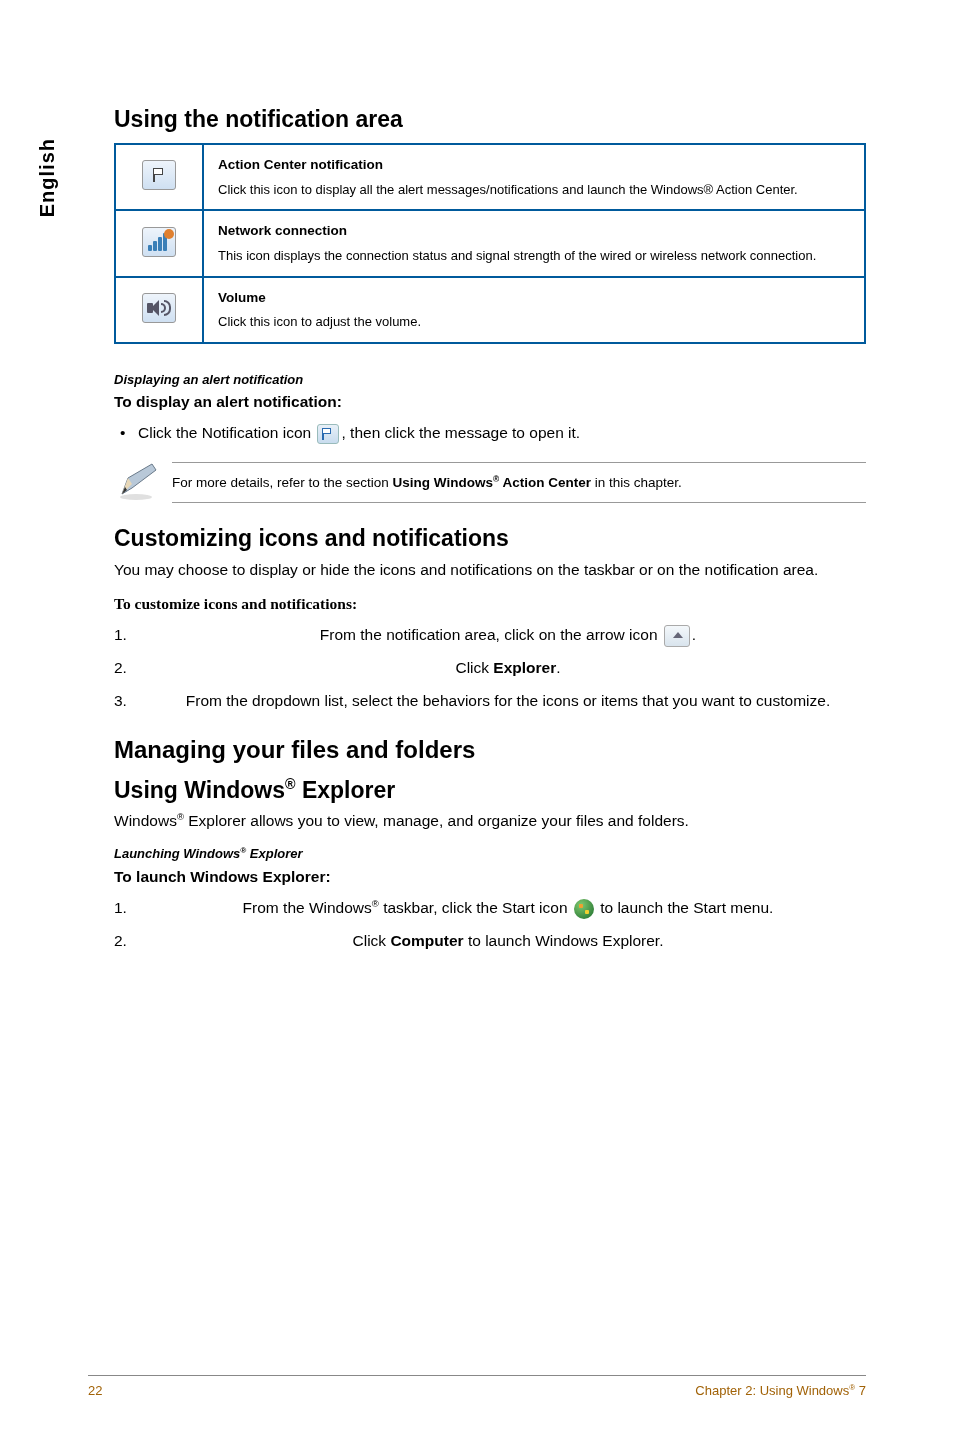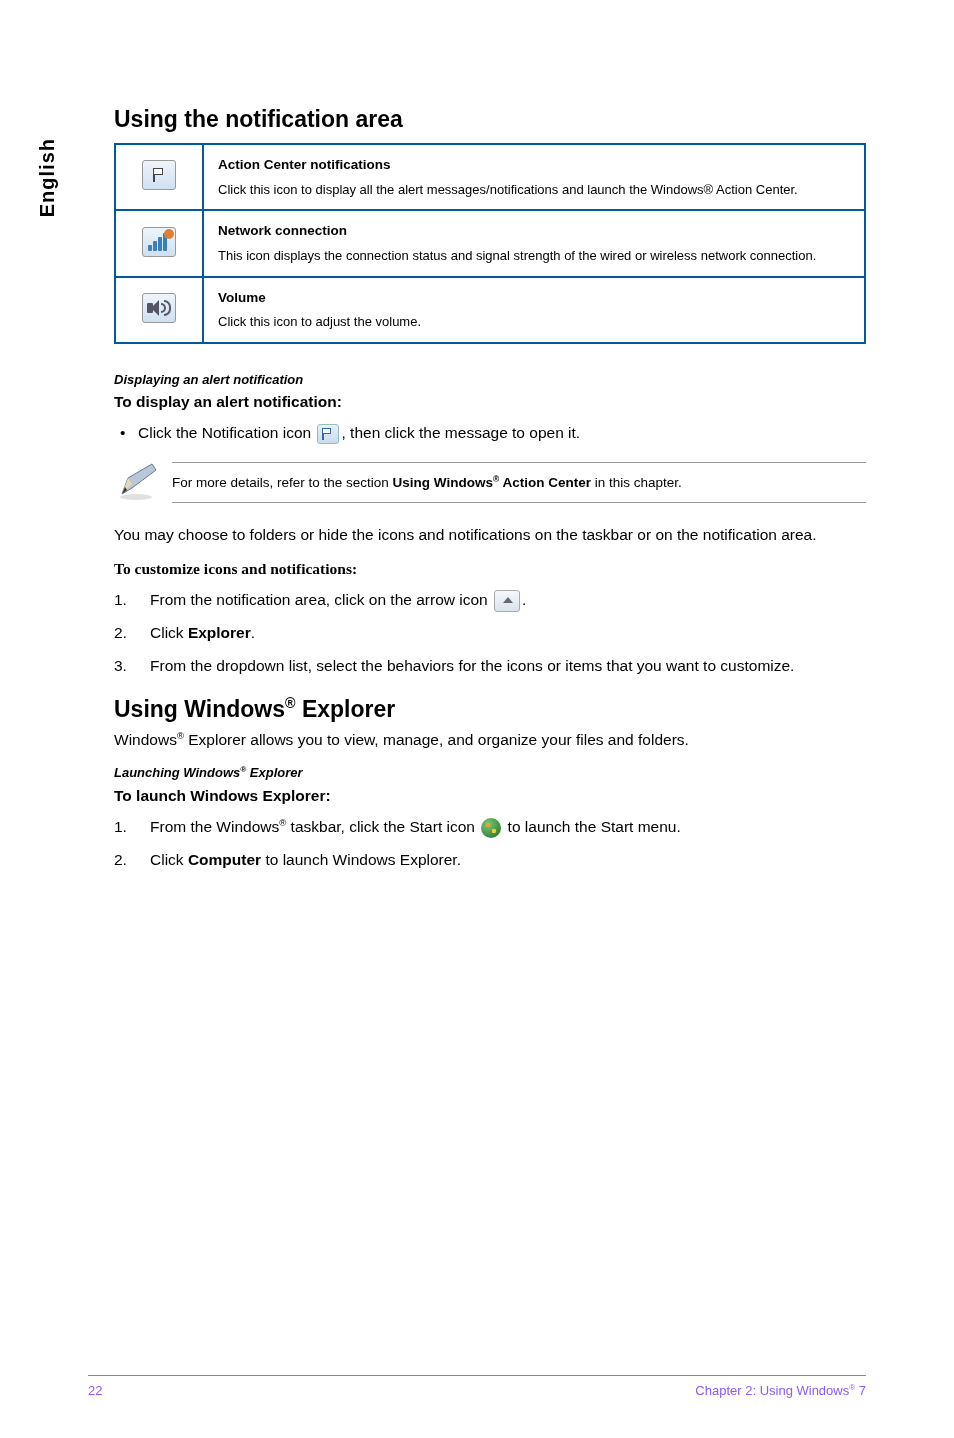--- a/index.html
+++ b/index.html
@@ -22,21 +22,21 @@
     h2.big { font-size: 24px; font-weight: bold; margin-top: 22px; margin-bottom: 10px; }
     p.body { font-size: 15.5px; line-height: 1.35; margin-bottom: 14px; }
     p.sub { font-size: 15.5px; font-weight: bold; margin-top: 4px; margin-bottom: 10px; }
     p.subh3 { font-size: 13px; font-weight: bold; margin-top: 10px; margin-bottom: 6px; font-style: italic; }
     ul.bul { list-style: none; padding-left: 24px; margin-bottom: 16px; }
     ul.bul li { font-size: 15.5px; line-height: 1.6; position: relative; }
     ul.bul li::before { content: "•"; position: absolute; left: -18px; top: 0; }
     ol.num { list-style: none; padding-left: 0; margin-bottom: 16px; }
     ol.num li { font-size: 15.5px; line-height: 1.6; margin-bottom: 8px; display: flex; }
     ol.num li .n { width: 36px; flex-shrink: 0; }
-    ol.num li .t { flex: 1; }
+    ol.num li .t { flex: 1; text-align: center; }
     .tbl { width: 100%; border: 2px solid #005a9c; border-collapse: collapse; margin: 10px 0 28px 0; }
     .tbl td { border: 2px solid #005a9c; vertical-align: middle; }
     .tbl td.icon-cell { width: 88px; text-align: center; padding: 10px 8px; }
     .tbl td.text-cell { padding: 10px 14px; font-size: 13px; line-height: 1.45; }
     .tbl td.text-cell .ttl { font-weight: bold; font-size: 13.5px; display: block; margin-bottom: 6px; }
     .icon-box {
       display: inline-block; width: 34px; height: 30px; border: 1px solid #999; border-radius: 3px;
       background: linear-gradient(#eef4fb, #cfe0f2); position: relative;
     }
     .flag { width: 14px; height: 14px; position: absolute; left: 8px; top: 6px; }
@@ -58,21 +58,21 @@
     .arrow-icon::after{content:"";position:absolute;left:8px;top:6px;width:0;height:0;border-left:5px solid transparent;border-right:5px solid transparent;border-bottom:6px solid #667;}
     .start-icon { display:inline-block; vertical-align:middle; width:20px; height:20px; border-radius:50%; background:radial-gradient(circle at 35% 30%, #7fc96f, #1a6b2a); position:relative; margin:0 2px;}
     .start-icon::before{content:"";position:absolute;left:5px;top:5px;width:4px;height:4px;background:#f0a030;border-radius:1px;}
     .start-icon::after{content:"";position:absolute;left:11px;top:11px;width:4px;height:4px;background:#f0d030;border-radius:1px;}
     .note-row { display:flex; align-items:flex-start; margin: 10px 0 22px 0; }
     .pencil { width:50px; height:44px; flex-shrink:0; margin-right:8px; margin-top: -4px; }
     .note-text { flex:1; font-size:13.5px; border-top:1px solid #999; border-bottom:1px solid #999; padding:10px 0; line-height:1.4; }
     sup.r { font-size: 0.62em; vertical-align: super; }
     .footer { position:absolute; bottom:40px; left:0; width:100%; padding:0 88px; }
     .footer-line { border-top:1px solid #888; height:8px; }
-    .footer-row { display:flex; justify-content:space-between; font-size:13px; color:#8b5cf6; }
+    .footer-row { display:flex; justify-content:space-between; font-size:13px; color:#a16207; }
   </style>
 </head>
 <body>
 
 <div class="page">
   <div class="side-tab">English</div>
 
   <div class="content">
 
     <h2 class="subhead">Using the notification area</h2>
@@ -82,21 +82,21 @@
           <tr>
         <td class="icon-cell">
           <span class="icon-box">
             <span class="flag">
                   <span class="flag-pole"></span>
                   <span class="flag-body"></span>
                 </span>
           </span>
         </td>
         <td class="text-cell">
-          <span class="ttl">Action Center notifications</span>
+          <span class="ttl">Action Center notification</span>
           <span>Click this icon to display all the alert messages/notifications and launch the Windows® Action Center.</span>
         </td>
       </tr>
       <tr>
         <td class="icon-cell">
           <span class="icon-box">
             <span class="net-icon" style="position:absolute;left:5px;top:5px;">
               <span class="bar b1"></span>
                   <span class="bar b2"></span>
                   <span class="bar b3"></span>
@@ -143,21 +143,22 @@
         <ellipse cx="22" cy="39" rx="16" ry="3" fill="#ccc" opacity="0.6"></ellipse>
         <polygon points="8,36 14,20 38,6 42,12 18,30" fill="#b8c8d8" stroke="#6a7a8a" stroke-width="1"></polygon>
         <polygon points="8,36 14,20 18,26" fill="#e8d8b8"></polygon>
         <polygon points="8,36 11,29 13,32" fill="#333"></polygon>
       </svg>
       <div class="note-text">
         <span>For more details, refer to the section </span><b><span>Using Windows</span><sup class="r">®</sup> <span>Action Center</span></b><span> in this chapter.</span>
       </div>
     </div>
 
-    <p class="body">You may choose to folders or hide the icons and notifications on the taskbar or on the notification area.</p>
+    <h2 class="subhead">Customizing icons and notifications</h2>
+    <p class="body">You may choose to display or hide the icons and notifications on the taskbar or on the notification area.</p>
     <p class="sub" style="margin-top:14px;font-family:Liberation Serif, serif;">To customize icons and notifications:</p>
     <ol class="num">
       <li>
           <span class="n">1.</span>
           <span class="t">
         <span>From the notification area, click on the arrow icon </span>
         <span class="arrow-icon"></span><span>.</span>
       </span>
         </li>
       <li>
@@ -165,20 +166,21 @@
           <span class="t">
         <span>Click </span><b>Explorer</b><span>.</span>
       </span>
         </li>
       <li>
           <span class="n">3.</span>
           <span class="t">From the dropdown list, select the behaviors for the icons or items that you want to customize.</span>
         </li>
     </ol>
 
+    <h2 class="big">Managing your files and folders</h2>
 
     <h2 class="subhead" style="margin-top:12px;">Using Windows<sup class="r">®</sup> Explorer</h2>
     <p class="body">Windows<sup class="r">®</sup> Explorer allows you to view, manage, and organize your files and folders.</p>
 
     <p class="subh3">Launching Windows<sup class="r">®</sup> Explorer</p>
     <p class="sub">To launch Windows Explorer:</p>
     <ol class="num">
       <li>
           <span class="n">1.</span>
           <span class="t">

